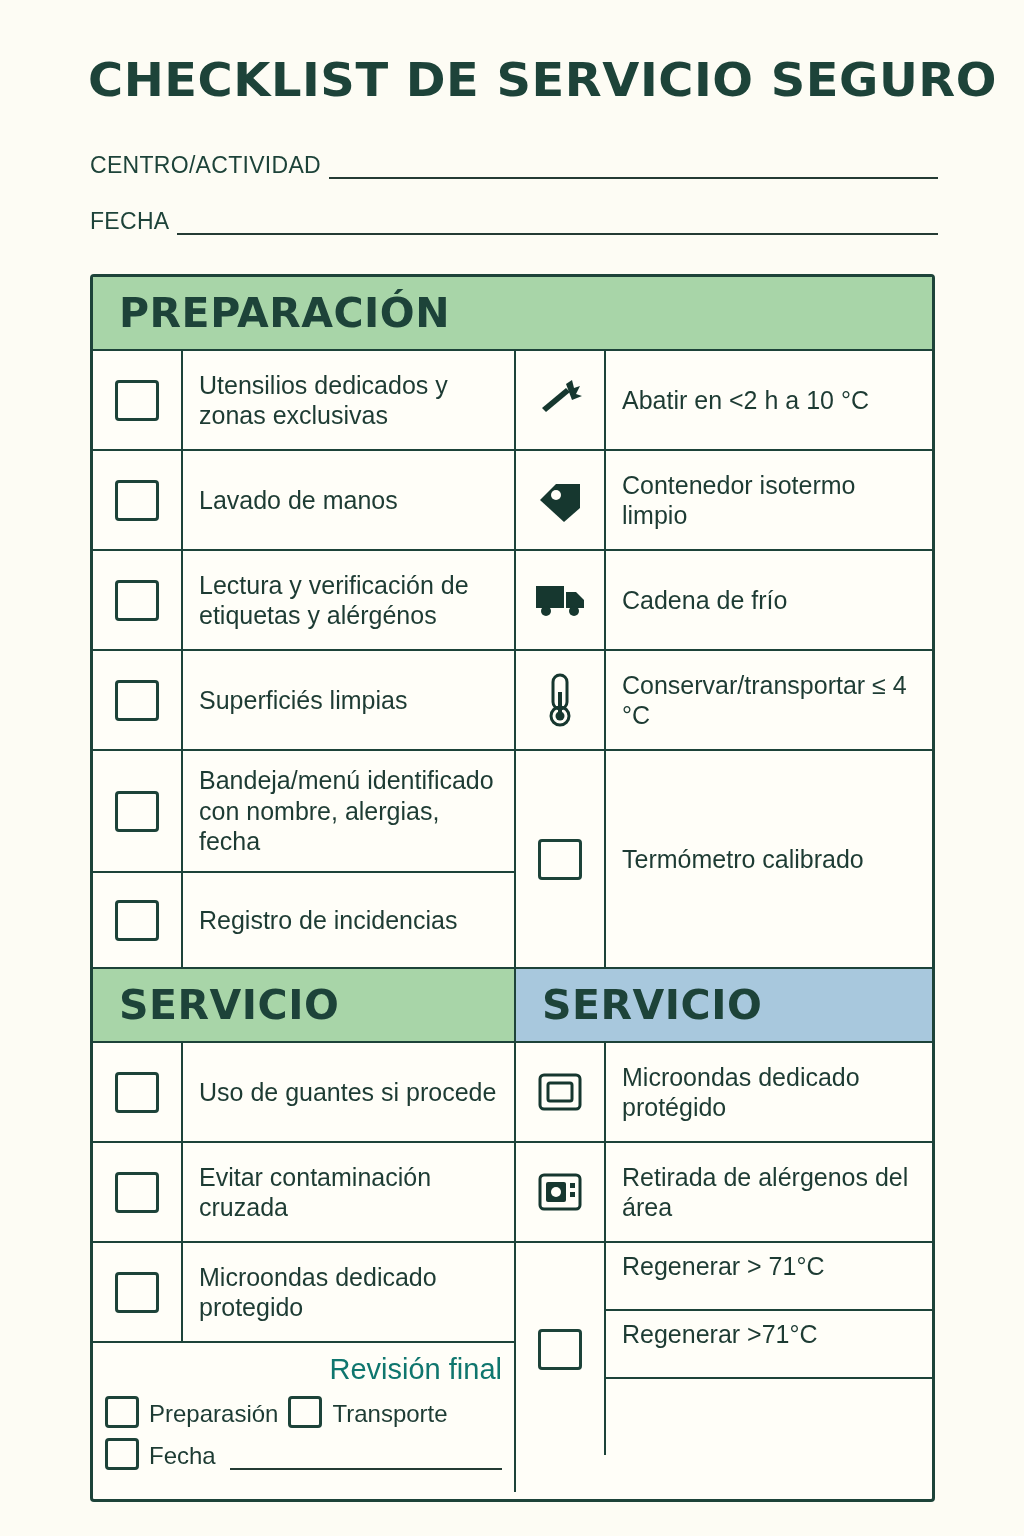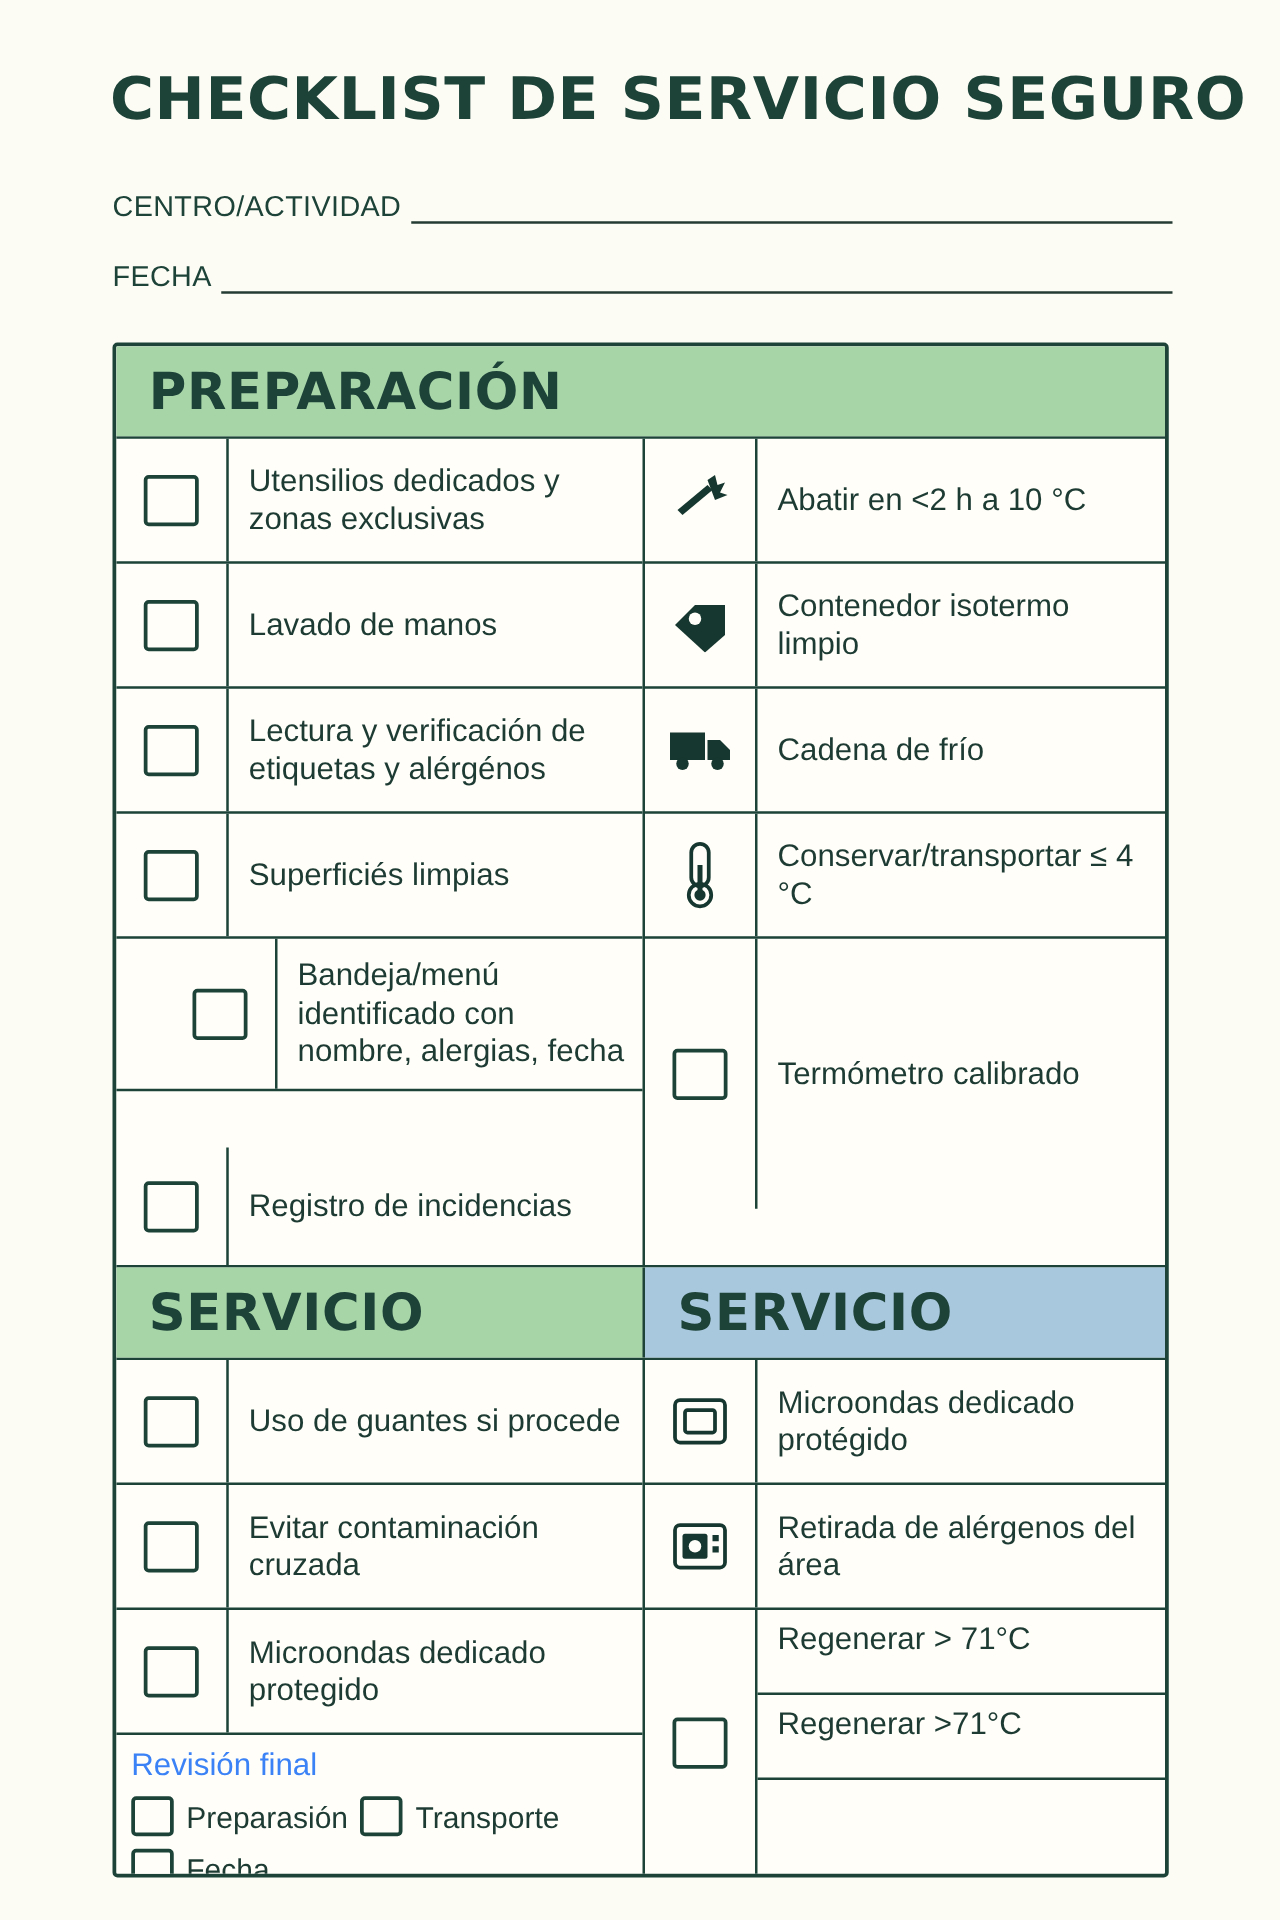--- a/index.html
+++ b/index.html
@@ -132,24 +132,24 @@
     color: #1d3b33;
   }
   .icon svg { display: block; }
 
   
   .final-left {
     padding: 10px 12px 12px 12px;
     box-sizing: border-box;
   }
   .final-title {
-    text-align: left;
-    font-size: 25px;
+    text-align: right;
+    font-size: 29px;
     margin-bottom: 10px;
-    color: #3b82f6;
+    color: #0f766e;
   }
   .final-line {
     display: flex;
     align-items: flex-end;
     gap: 10px;
     margin-bottom: 10px;
   }
   .cbox-sm {
     width: 34px;
     height: 32px;
@@ -229,28 +229,28 @@
           <div class="txt">Lectura y verificación de etiquetas y alérgénos</div>
         </div>
 
         <div class="item">
           <div class="slot">
               <div class="cbox"></div>
             </div>
           <div class="txt">Superficiés limpias</div>
         </div>
 
-        <div class="item" style="min-height:122px;padding-left:39px;">
+        <div class="item" style="min-height:122px;">
           <div class="slot">
               <div class="cbox"></div>
             </div>
           <div class="txt">Bandeja/menú identificado con nombre, alergias, fecha</div>
         </div>
 
-        <div class="item" style="min-height:94px;border-bottom:none;margin-top:45px;">
+        <div class="item" style="min-height:94px;border-bottom:none;">
           <div class="slot">
               <div class="cbox"></div>
             </div>
           <div class="txt">Registro de incidencias</div>
         </div>
 
       </div>
 
       <div class="col col-right">
 

